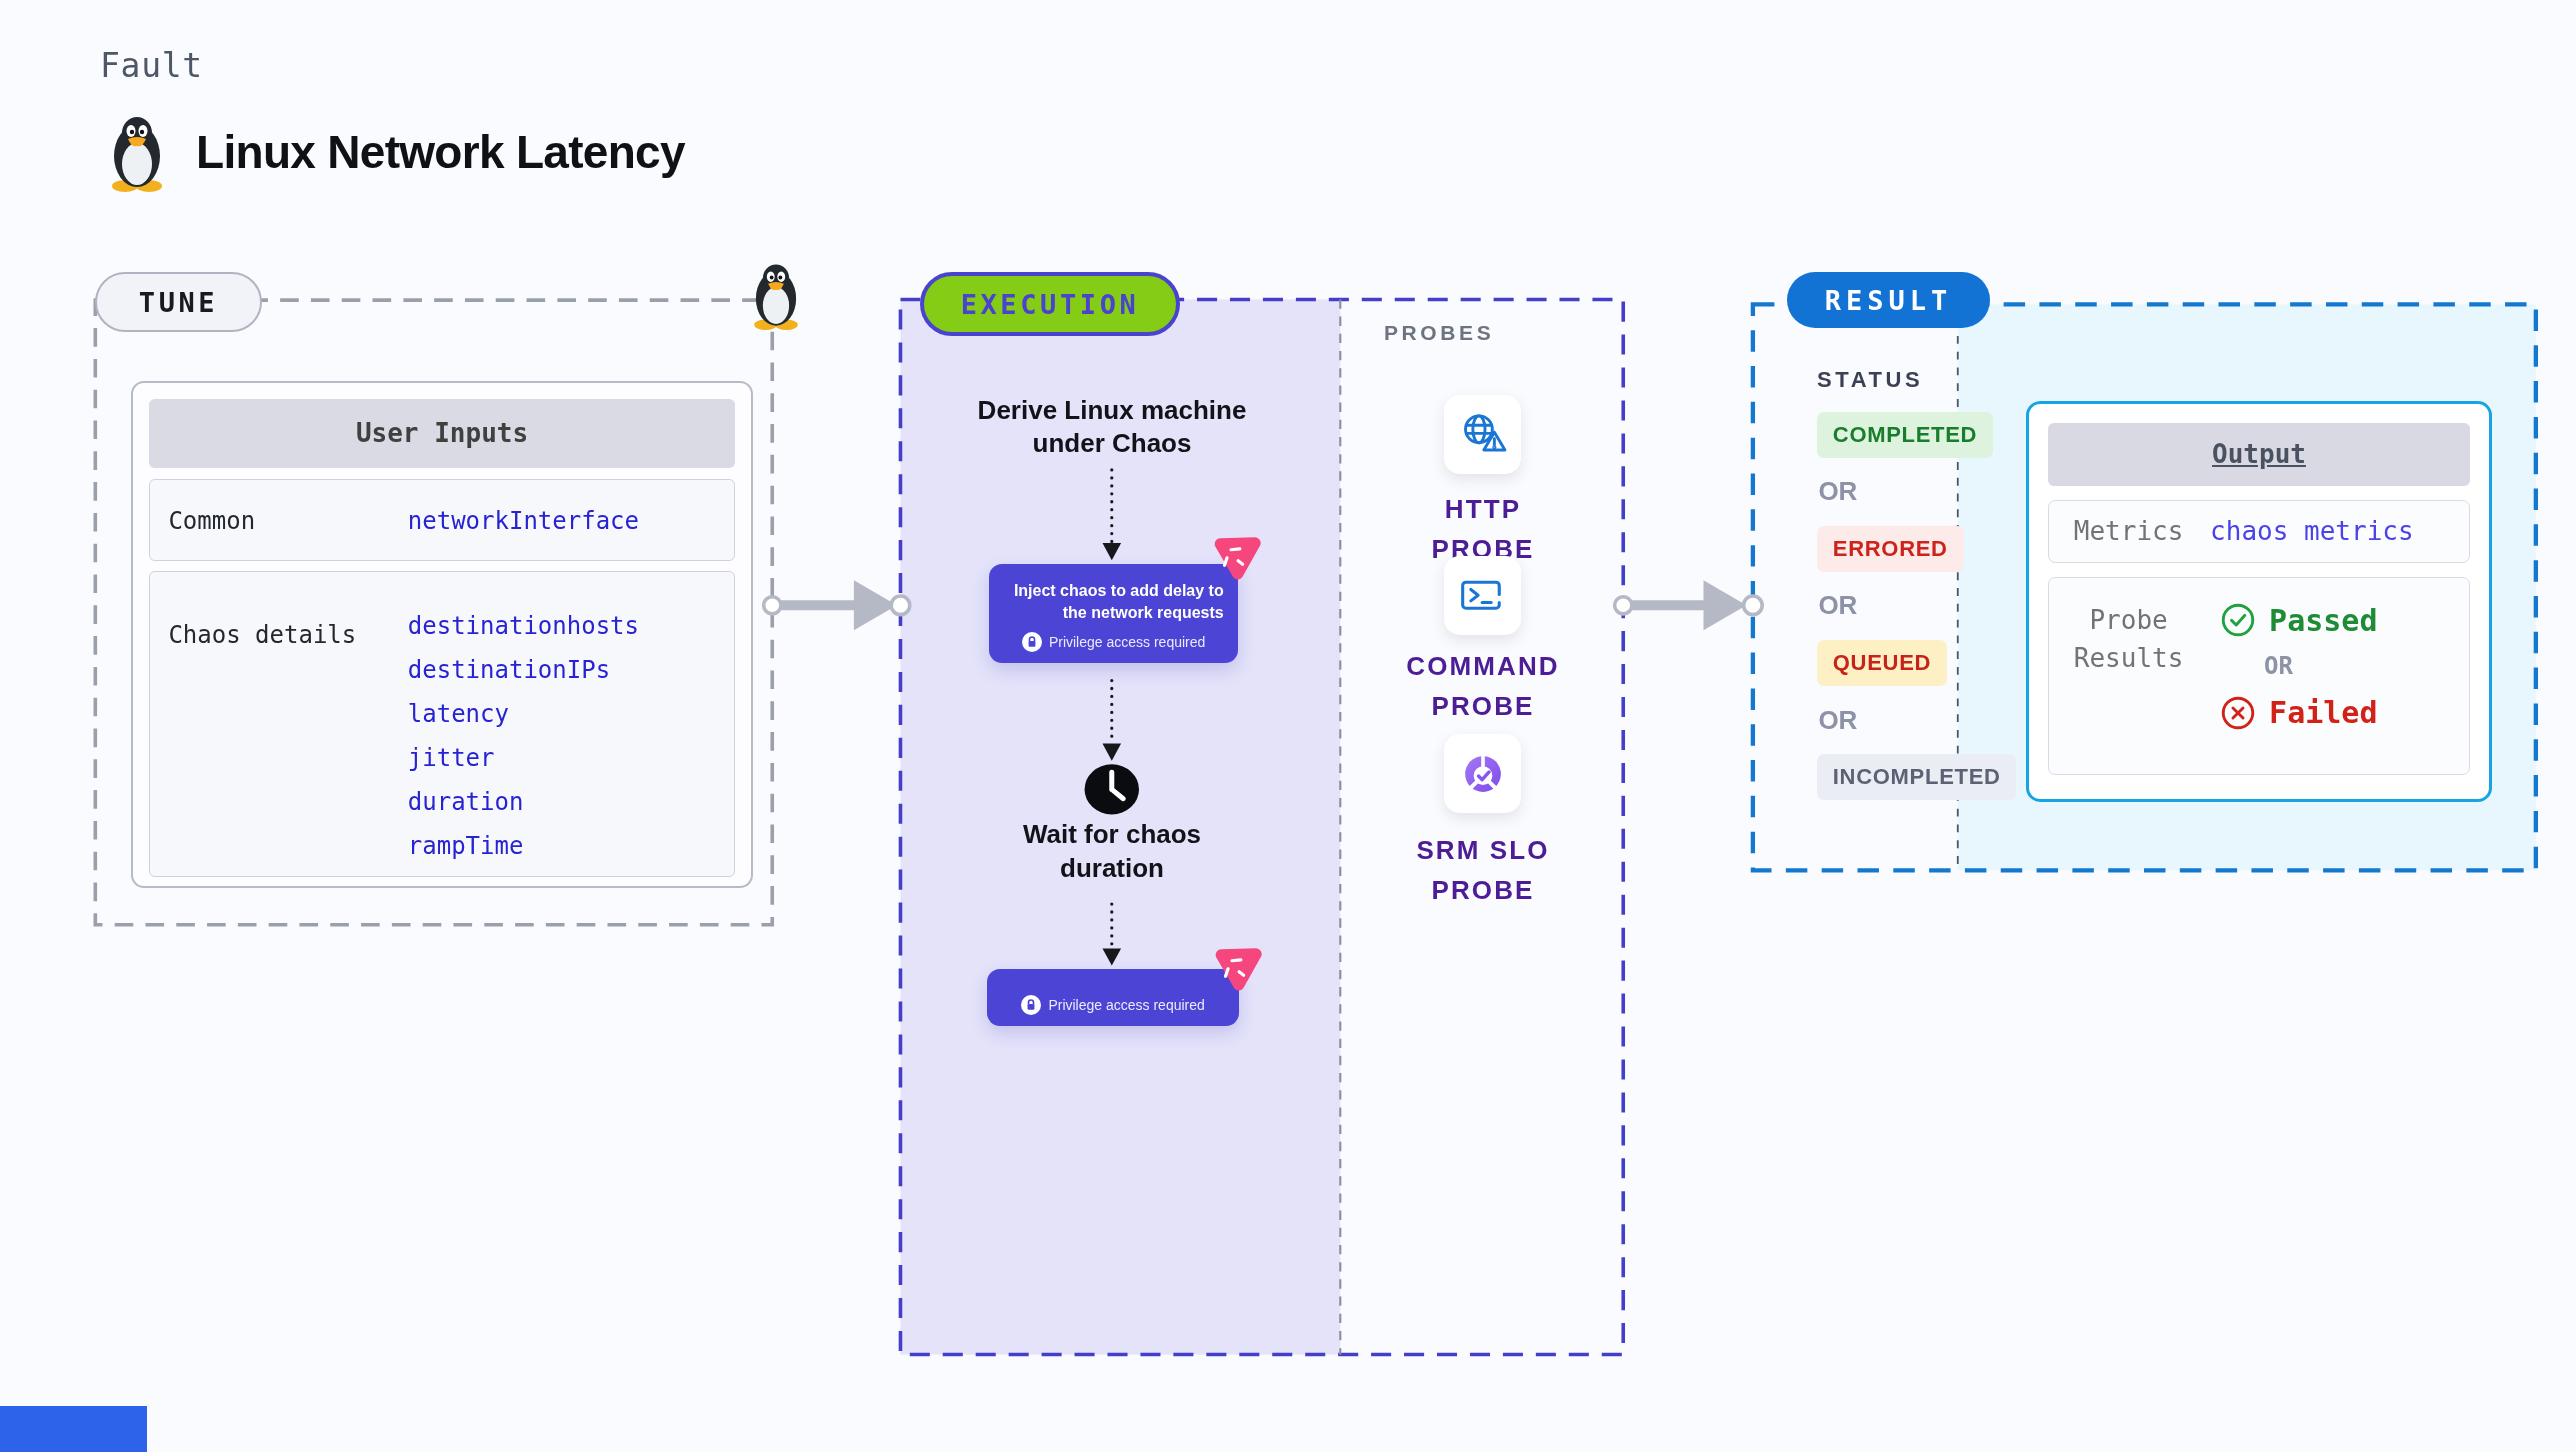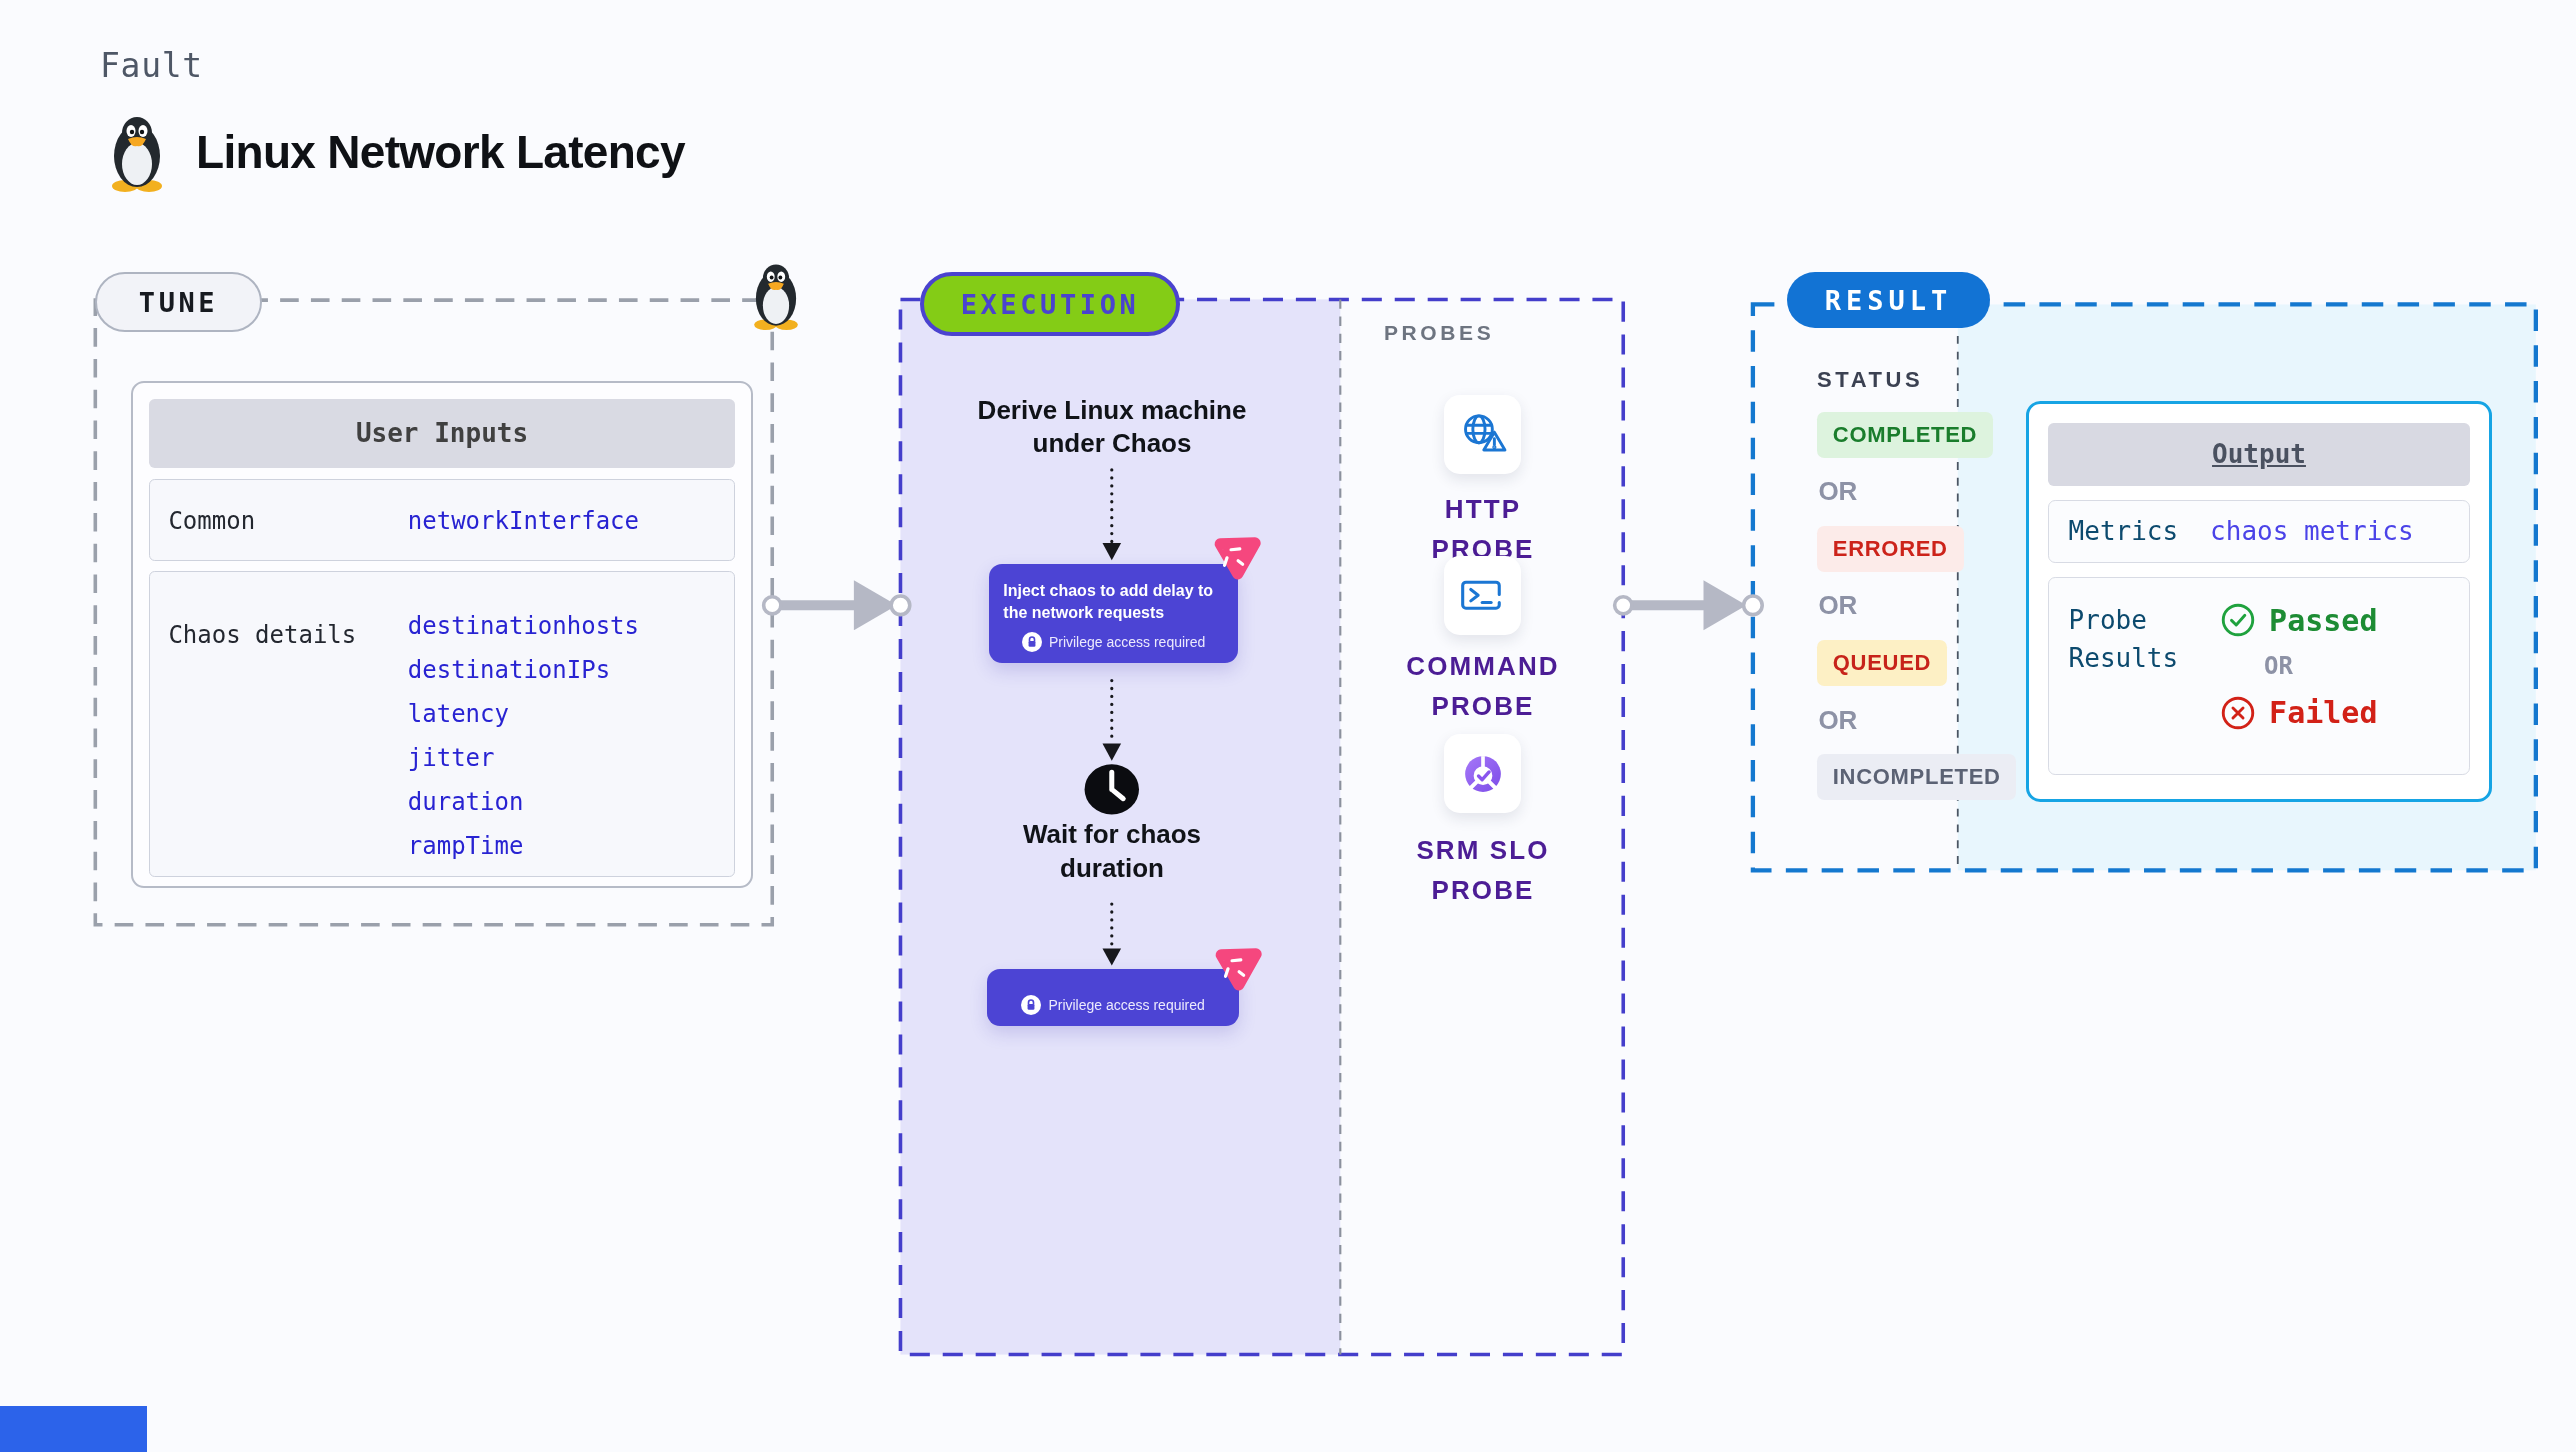--- a/index.html
+++ b/index.html
@@ -44,21 +44,21 @@
   .ui-value-list{position:absolute;left:258px;top:31.5px;font-size:24px;color:#2823d2;line-height:44px;}
   .ui-value-list span{display:block;}
 
   
   .derive-label{left:947px;top:394px;width:330px;text-align:center;font-size:26px;
         font-weight:700;color:#101318;line-height:1.28;z-index:2;}
   .chaos-box{background:#4c44d4;border-radius:13px;color:#fff;box-sizing:border-box;
         padding:15.8px 14.3px 11.5px 14.3px;z-index:2;box-shadow:0 7.2px 17px rgba(60,50,180,.18);}
   .chaos-box-1{left:989px;top:564px;width:249px;}
   .chaos-box-2{left:987px;top:969px;width:252px;padding-top:18.6px;}
-  .chaos-box-title{text-align:left;font-weight:700;line-height:1.4;}
+  .chaos-box-title{text-align:right;font-weight:700;line-height:1.4;}
   .chaos-box-1 .chaos-box-title{font-size:16px;}
   .chaos-box-2 .chaos-box-title{font-size:18px;}
   .priv-row{display:flex;align-items:center;justify-content:center;gap:7.2px;margin-top:7.2px;}
   .priv-text{font-size:14px;color:#eceafd;font-weight:400;}
   .wait-label{left:1001px;top:818px;width:222px;text-align:center;font-size:26px;
         font-weight:700;color:#101318;line-height:1.3;z-index:2;}
   .chaos-tri{z-index:4;}
   .chaos-tri-1{left:1205px;top:532px;}
   .chaos-tri-2{left:1206px;top:943px;}
 
@@ -89,21 +89,21 @@
 
   
   .output-card{left:2026px;top:401px;width:466px;height:401px;background:#fff;
         border:3.6px solid #16a4e4;border-radius:14.3px;padding:18.6px;box-sizing:border-box;z-index:2;}
   .out-header{height:63px;background:#d8d9e2;border-radius:5.7px;display:flex;align-items:center;
         justify-content:center;font-size:26px;font-weight:600;color:#4a5160;margin-bottom:14.3px;text-decoration:underline;}
   .orow{border:1.4px solid #d8dbe4;border-radius:7.2px;background:#fbfcfe;display:flex;
         box-sizing:border-box;padding-left:20px;}
   .orow-metrics{height:63px;align-items:center;margin-bottom:14.3px;}
   .orow-probe{height:198px;padding-top:24px;align-items:flex-start;}
-  .orow-label{width:120px;flex:none;font-size:26px;color:#0c4a6e;line-height:1.45;}
+  .orow-label{width:120px;flex:none;font-size:26px;color:#737373;line-height:1.45;text-align:center;}
   .orow-value{font-size:26px;color:#4b43e8;margin-left:21.5px;}
   .pr-col{display:flex;flex-direction:column;gap:14.3px;margin-left:31.5px;}
   .pr-item{display:flex;align-items:center;gap:13px;}
   .pr-text{font-size:30px;font-weight:700;}
   .pr-passed{color:#1d8c34;}
   .pr-failed{color:#d22117;}
   .pr-or{font-size:24px;font-weight:600;color:#8d92a6;margin-left:44px;}
 
   .blue-artifact{left:0;top:1406px;width:147px;height:46px;background:#2c63ea;z-index:5;}
 </style>

